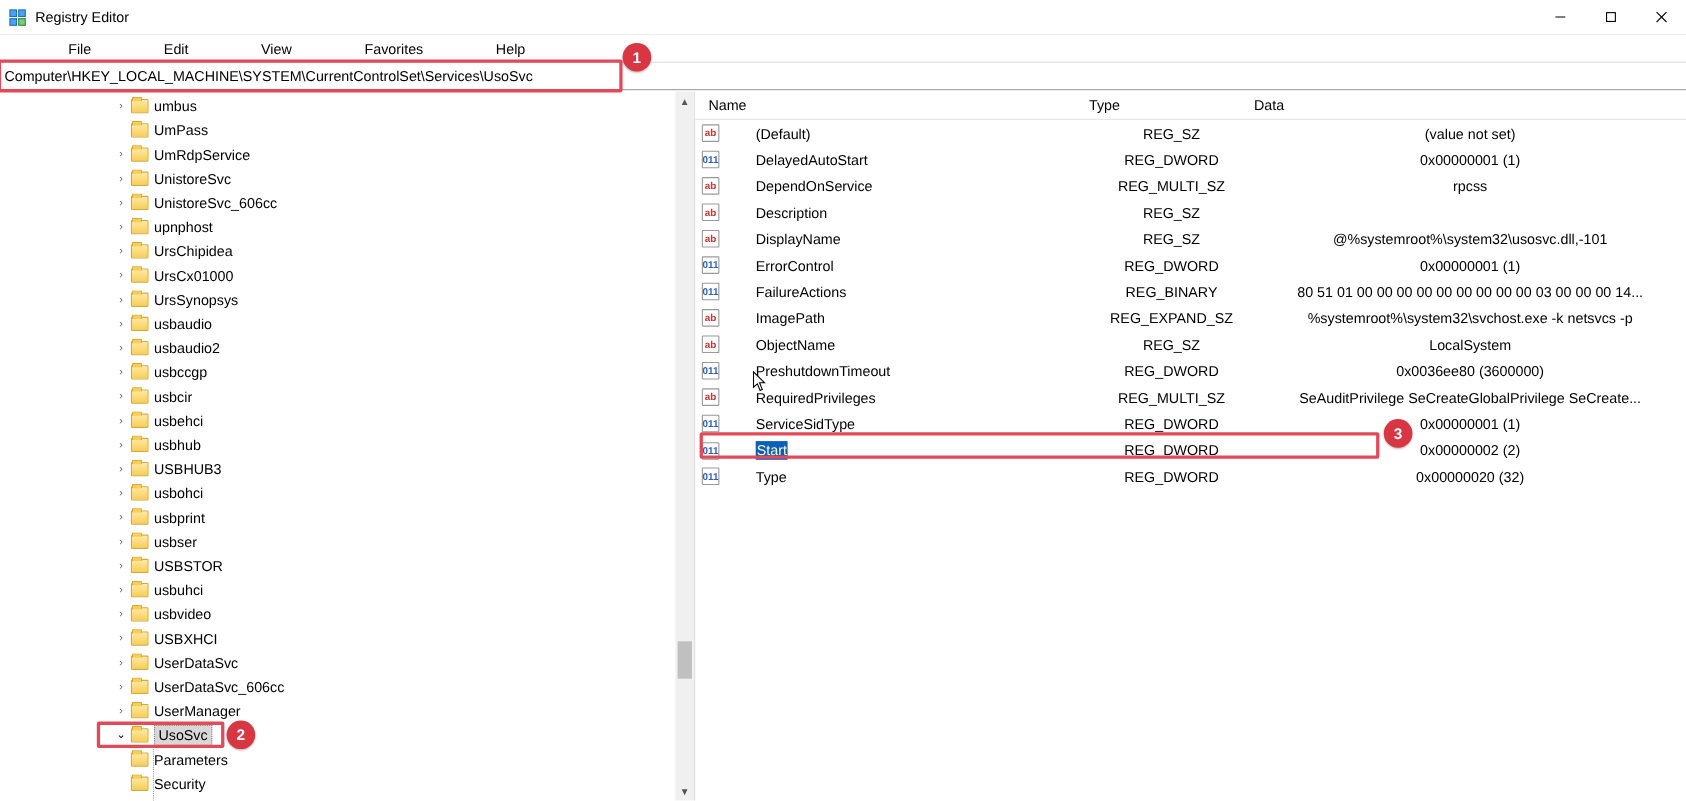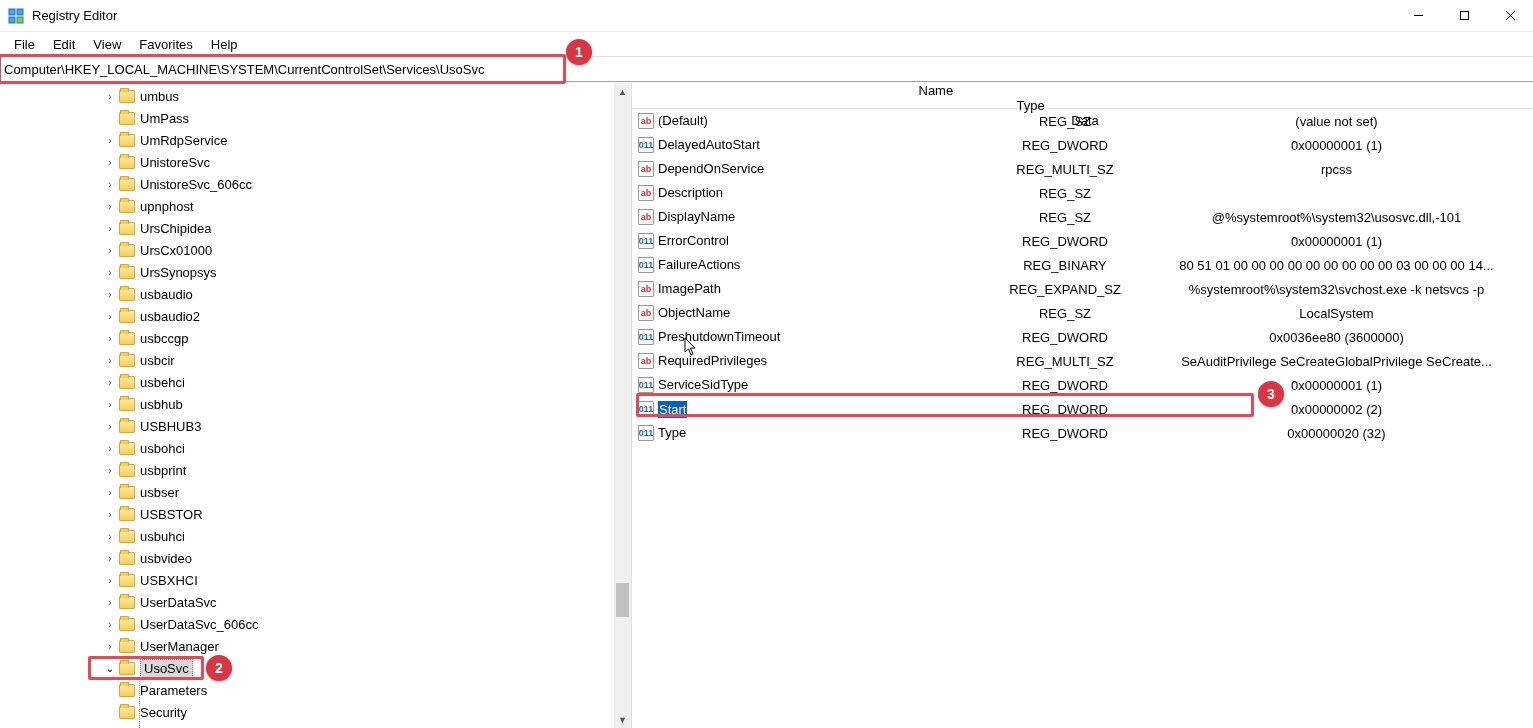--- a/index.html
+++ b/index.html
@@ -26,21 +26,21 @@
     width: 46px; height: 32px; display: flex; align-items: center; justify-content: center;
     font-size: 14px; color: #000;
   }
   
   .menubar {
     display: flex; gap: 2px;
     height: 24px;
     padding: 0 6px;
     align-items: center;
   }
-  .menubar span { padding: 2px 8px; }
+  .menubar span { padding: 2px 8px; margin-left: 48px; }
   
   .addrbar-wrap { position: relative; }
   .addrbar {
     height: 26px;
     border-top: 1px solid #ddd;
     border-bottom: 1px solid #a0a0a0;
     display: flex; align-items: center;
     padding: 0 4px;
   }
   .addr-highlight {
@@ -126,21 +126,20 @@
     position: relative;
     overflow: hidden;
   }
   .list-header {
     display: flex;
     height: 26px;
     align-items: center;
     border-bottom: 1px solid #e5e5e5;
     background: #fff;
     padding-left: 6px;
-    flex-direction: column;
   }
   .list-header .col {
     padding: 0 6px;
     border-right: 1px solid transparent;
   }
   .col-name { width: 346px; }
   .col-type { width: 150px; }
   .col-data { flex: 1; }
   .list-rows { }
   .list-row {
@@ -155,21 +154,21 @@
     width: 16px; height: 16px; flex-shrink:0;
     display:inline-flex; align-items:center; justify-content:center;
     margin-right: 4px;
     font-size: 9px; font-weight: bold;
     border: 1px solid #999;
     background: #fff;
     border-radius: 1px;
   }
   .val-icon.str { color: #d03030; }
   .val-icon.bin { color: #3060c0; }
-  .list-row .name-cell { display:flex; align-items:flex-start; width: 352px; }
+  .list-row .name-cell { display:flex; align-items:flex-end; width: 352px; gap: 29px; }
   .list-row.sel .name-text {
     background: #0a5fbd;
     color: #fef9c3;
     padding: 1px 1px;
   }
   
   .hl-box {
     position: absolute;
     border: 3px solid #e24a5a;
     border-radius: 2px;

